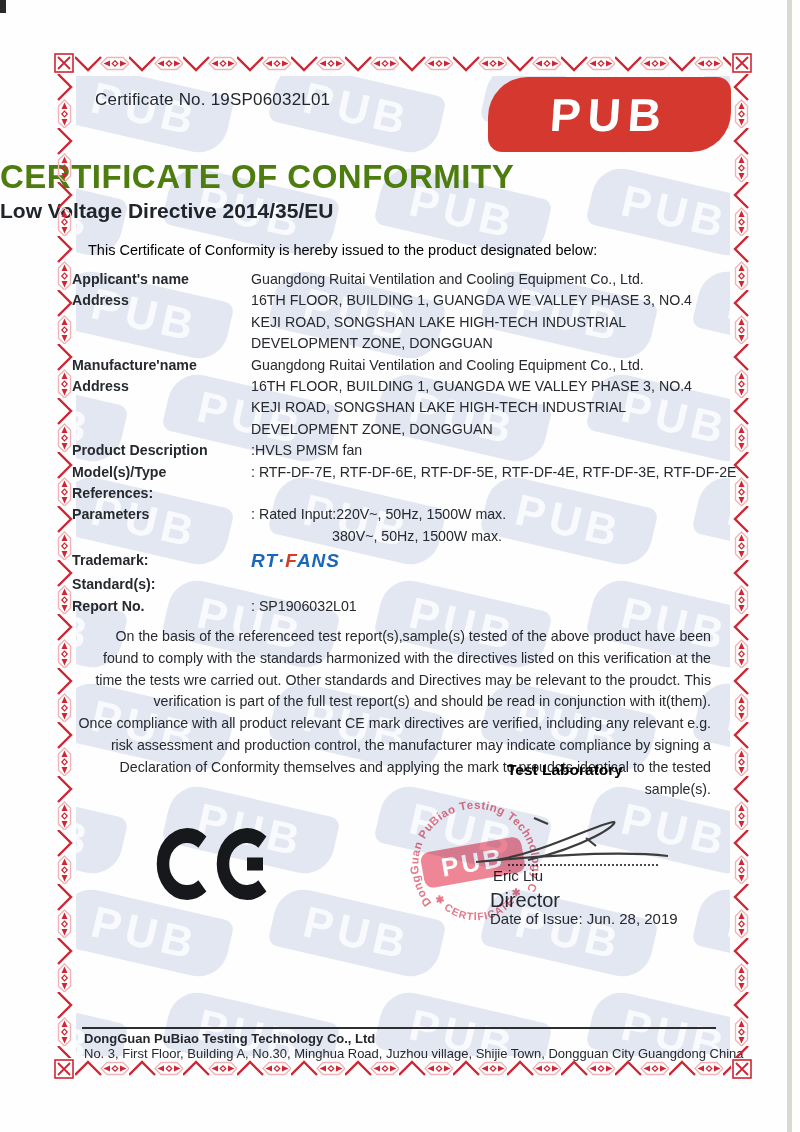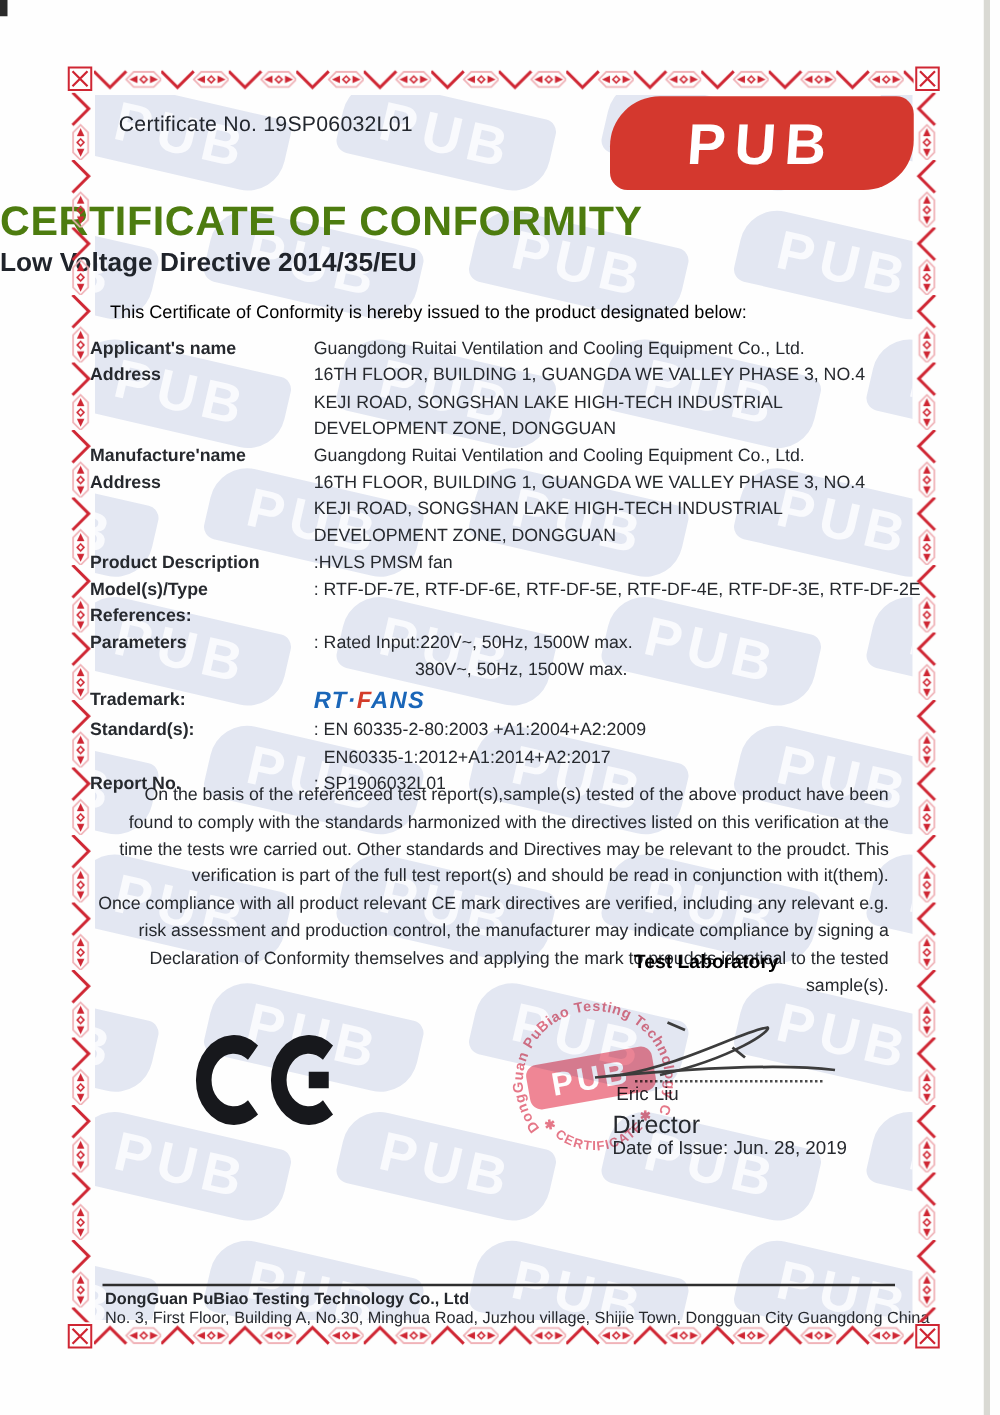--- a/index.html
+++ b/index.html
@@ -213,24 +213,20 @@
           <div>: Rated Input:220V~, 50Hz, 1500W max.</div>
           <div class="v2">380V~, 50Hz, 1500W max.</div>
         </div>
       </div>
       <div class="drow tm-row">
         <div class="lbl">Trademark:</div>
         <div class="val tm"><span>RT·</span><span class="tm-f">F</span><span>ANS</span></div>
       </div>
       <div class="drow">
         <div class="lbl">Standard(s):</div>
-        <div class="val">
-          <div>: EN 60335-2-80:2003 +A1:2004+A2:2009</div>
-          <div class="v2s">EN60335-1:2012+A1:2014+A2:2017</div>
-        </div>
       </div>
       <div class="drow">
         <div class="lbl">Report No.</div>
         <div class="val">: SP1906032L01</div>
       </div>
     </div>
 
     <div class="body-text">
       <p>On the basis of the referenceed test report(s),sample(s) tested of the above product have been found to comply with the standards harmonized with the directives listed on this verification at the time the tests wre carried out. Other standards and Directives may be relevant to the proudct. This verification is part of the full test report(s) and should be read in conjunction with it(them).</p>
       <p>Once compliance with all product relevant CE mark directives are verified, including any relevant e.g. risk assessment and production control, the manufacturer may indicate compliance by signing a Declaration of Conformity themselves and applying the mark to proudcts identical to the tested sample(s).</p>

